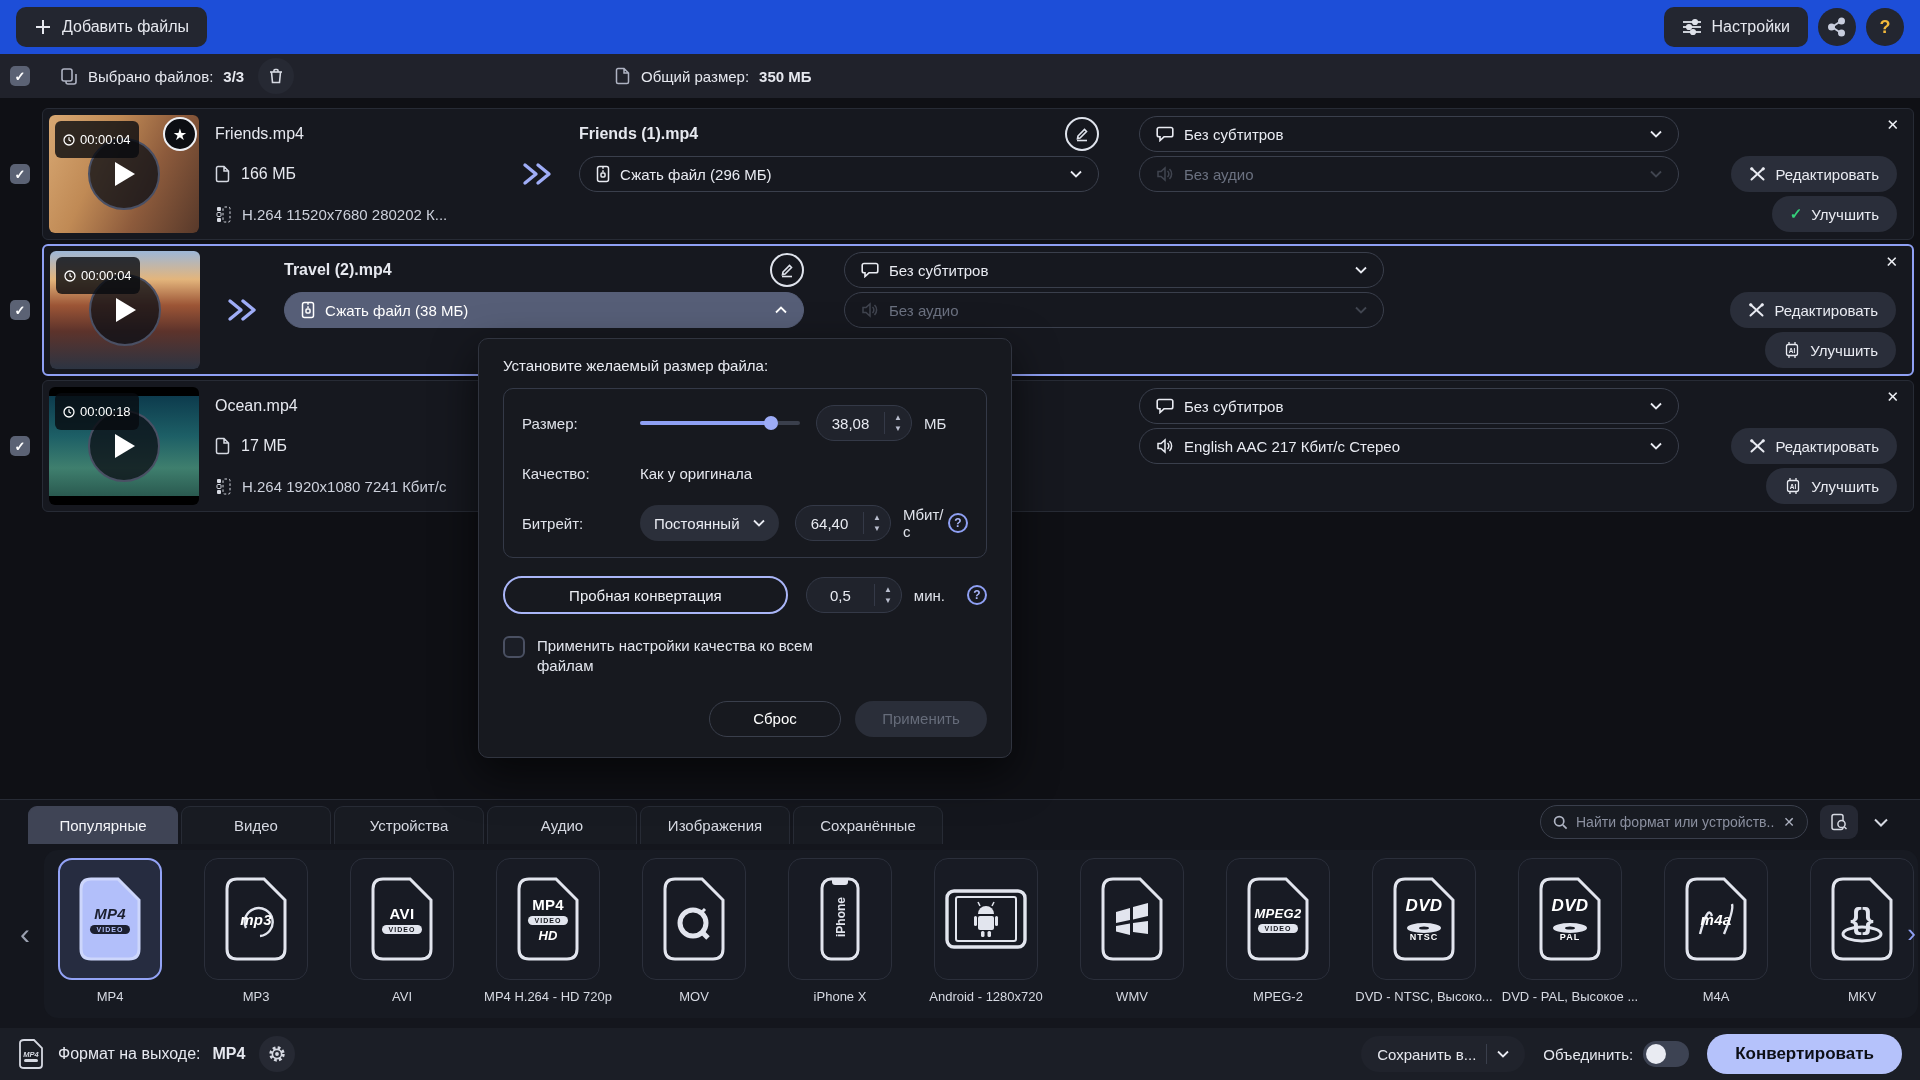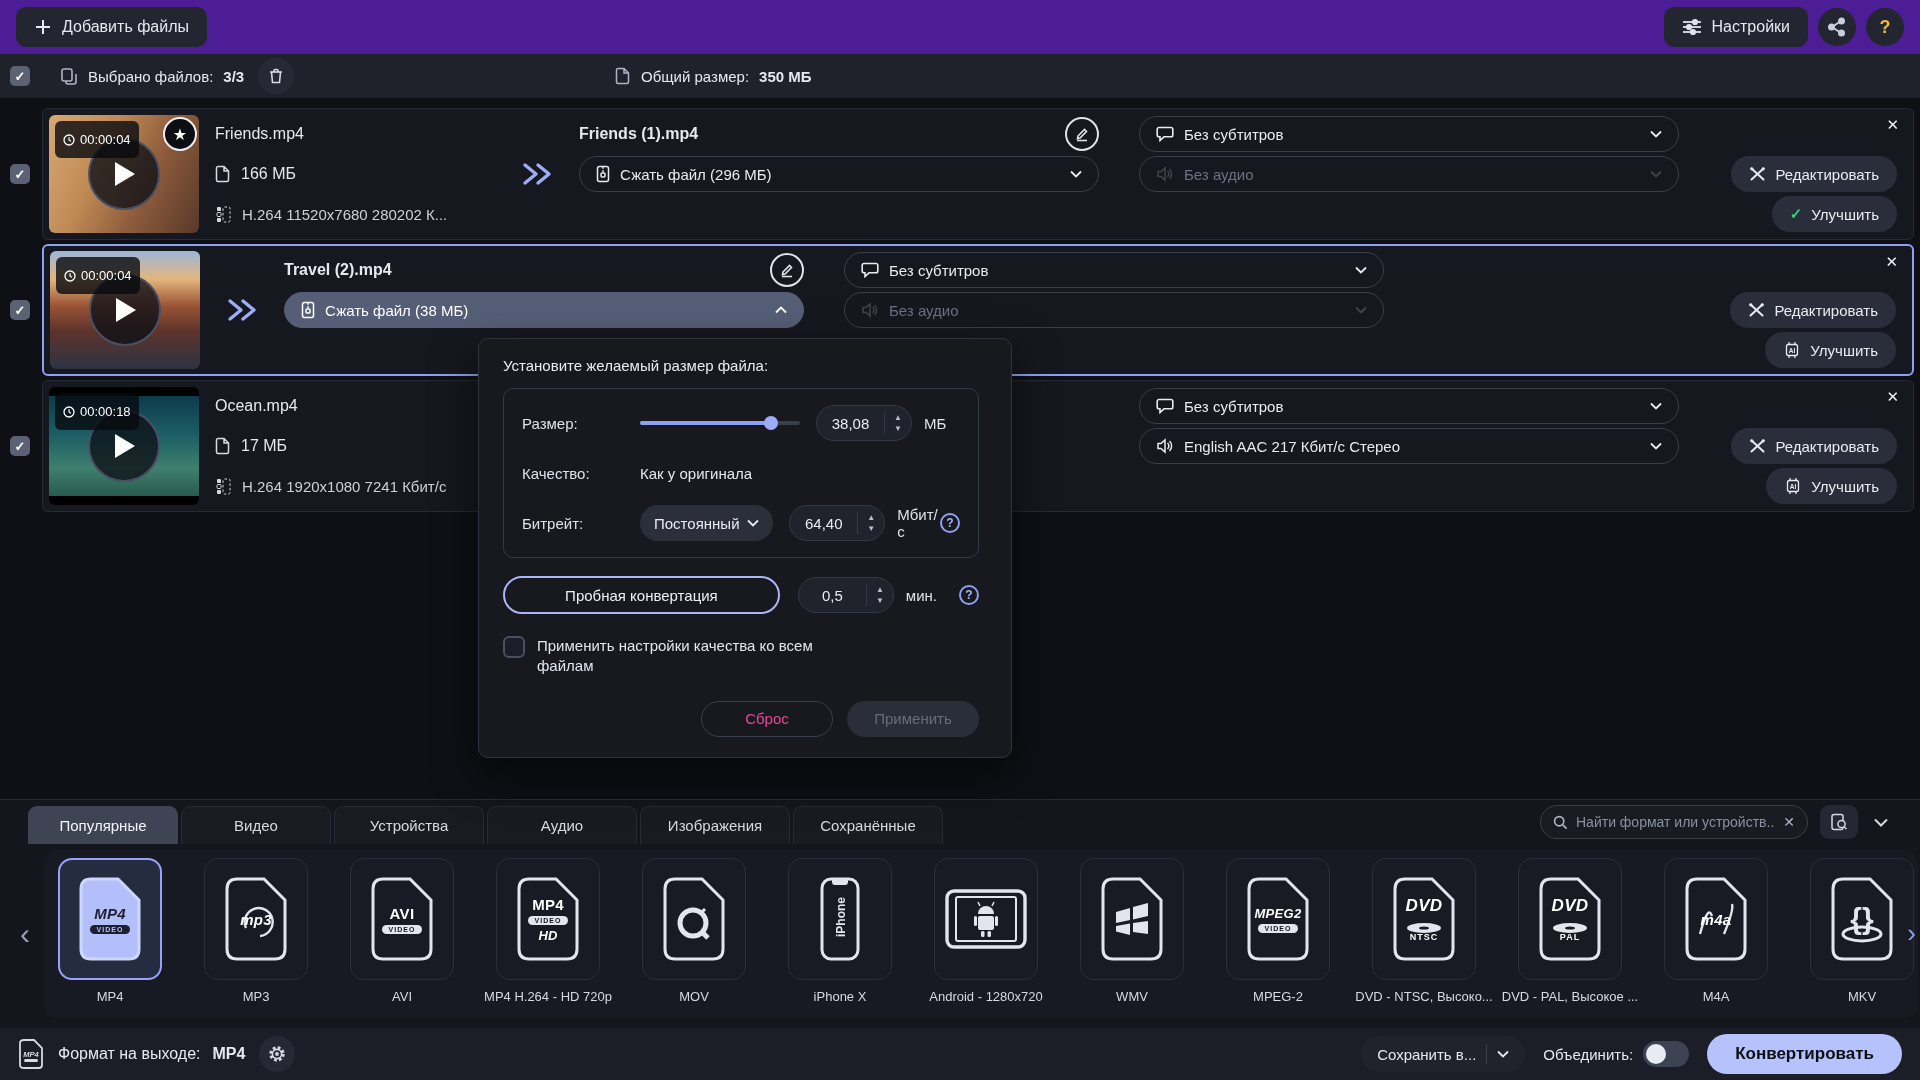--- a/index.html
+++ b/index.html
@@ -6,21 +6,21 @@
   html,body { width:1920px; height:1080px; }
   body {
     background:#0f1015; color:#e6e8ef;
     font-family:"Liberation Sans", sans-serif;
     overflow:hidden; position:relative;
     display:flex; flex-direction:column;
   }
   svg { display:block; }
 
   
-  .topbar { height:54px; background:#4c1d95; display:flex; align-items:center; padding:0 16px; flex:0 0 auto; }
+  .topbar { height:54px; background:#1d4ed8; display:flex; align-items:center; padding:0 16px; flex:0 0 auto; }
   .btn-dark { background:#232630; border-radius:10px; height:40px; display:inline-flex; align-items:center; gap:10px; padding:0 18px; font-size:16px; color:#e6e8ef; cursor:default; }
   .topbar .spacer { flex:1; }
   .circle-btn { width:38px; height:38px; border-radius:50%; background:#232630; display:flex; align-items:center; justify-content:center; margin-left:10px; }
   .help-glyph { color:#f2b93c; font-size:18px; font-weight:bold; }
 
   
   .selbar { height:44px; background:#20222b; display:flex; align-items:center; padding:0 10px; font-size:15px; position:relative; flex:0 0 auto; }
   .cb { width:20px; height:20px; border-radius:5px; background:#5b6274; color:#fff; font-size:13px; font-weight:bold; display:flex; align-items:center; justify-content:center; }
   .selbar .group { display:flex; align-items:flex-end; gap:10px; margin-left:30px; }
   .selbar .count { font-weight:bold; }
@@ -60,21 +60,21 @@
   .pill .chev { margin-left:auto; }
   .pill.active { background:#565e77; border-color:#565e77; color:#fff; }
   .pill.disabled { color:#6b7180; }
   .pill.disabled svg { opacity:.5; }
 
   .pencil-btn { width:34px; height:34px; border-radius:50%; border:2px solid #dfe3ec; display:flex; align-items:center; justify-content:center; background:transparent; }
   .row-btn { background:#2a2e3a; border-radius:18px; height:36px; padding:0 18px; font-size:15px; color:#e9ebf2; display:inline-flex; align-items:center; gap:9px; }
   .check-green { color:#35d07a; font-size:15px; font-weight:bold; }
 
   
-  .popup { position:absolute; left:478px; top:338px; width:534px; background:#17191f; border:1px solid #30343f; border-radius:10px; box-shadow:0 16px 44px rgba(0,0,0,.6); padding:18px 32px 20px 24px; z-index:50; }
+  .popup { position:absolute; left:478px; top:338px; width:534px; background:#17191f; border:1px solid #30343f; border-radius:10px; box-shadow:0 16px 44px rgba(0,0,0,.6); padding:18px 24px 20px 24px; z-index:50; }
   .popup-title { font-size:15px; color:#e9ebf2; margin-bottom:14px; }
   .popup-panel { border:1px solid #343947; border-radius:10px; padding:16px 18px; display:flex; flex-direction:column; gap:14px; }
   .p-row { display:flex; align-items:center; height:36px; }
   .p-label { width:118px; font-size:15px; color:#dfe2ea; flex:0 0 auto; }
   .slider { width:160px; height:4px; background:#3a3f4c; border-radius:2px; position:relative; margin-right:16px; }
   .slider-fill { height:4px; background:#8fa0f4; border-radius:2px; position:relative; }
   .slider-thumb { position:absolute; right:-7px; top:-5px; width:14px; height:14px; border-radius:50%; background:#9dacf7; }
   .spin { width:96px; height:36px; background:#20232c; border:1px solid #343947; border-radius:18px; display:flex; align-items:center; overflow:hidden; flex:0 0 auto; }
   .spin .val { flex:1; text-align:center; font-size:15px; color:#e9ebf2; }
   .spin .divider { width:1px; height:22px; background:#343947; }
@@ -82,21 +82,21 @@
   .unit { font-size:15px; color:#dfe2ea; margin-left:12px; display:inline-flex; align-items:center; }
   .help-circle { width:20px; height:20px; border-radius:50%; border:2px solid #8fa0f4; color:#aab6f8; font-size:12px; font-weight:bold; display:inline-flex; align-items:center; justify-content:center; margin-left:2px; flex:0 0 auto; }
   .dd { width:152px; height:36px; background:#2b2f3a; border-radius:18px; display:flex; align-items:center; padding:0 14px; font-size:15px; color:#e9ebf2; margin-right:16px; }
   .dd .chev { margin-left:auto; }
   .trial-row { display:flex; align-items:center; margin-top:18px; }
   .trial-btn { width:288px; height:38px; border:2px solid #aab6f8; border-radius:19px; color:#eef0f6; font-size:15px; display:flex; align-items:center; justify-content:center; margin-right:18px; }
   .apply-row { display:flex; align-items:flex-start; gap:12px; margin-top:22px; }
   .pcb { width:22px; height:22px; border-radius:6px; border:2px solid #4a5062; background:#1b1e26; flex:0 0 auto; }
   .apply-label { width:330px; font-size:15px; color:#e3e6ee; line-height:1.35; }
   .popup-footer { display:flex; justify-content:flex-end; gap:14px; margin-top:24px; }
-  .btn-reset { width:132px; height:36px; border:1px solid #3a3f4c; border-radius:18px; background:transparent; color:#ec4899; font-size:15px; display:flex; align-items:center; justify-content:center; }
+  .btn-reset { width:132px; height:36px; border:1px solid #3a3f4c; border-radius:18px; background:transparent; color:#ffffff; font-size:15px; display:flex; align-items:center; justify-content:center; }
   .btn-apply { width:132px; height:36px; border-radius:18px; background:#2a2e39; color:#666c7a; font-size:15px; display:flex; align-items:center; justify-content:center; }
 
   
   .format-panel { flex:0 0 auto; background:#14161d; border-top:1px solid #272b35; }
   .tabs-row { height:44px; display:flex; align-items:flex-end; padding:6px 28px 0 28px; position:relative; }
   .tab { height:38px; min-width:150px; padding:0 26px; display:flex; align-items:center; justify-content:center; font-size:15px; color:#d6d9e2; background:#181b22; border:1px solid #272b35; border-bottom:none; border-radius:9px 9px 0 0; margin-right:3px; }
   .tab.active { background:#3f4455; color:#f4f5f9; border-color:#3f4455; }
   .tabs-right { margin-left:auto; display:flex; align-items:center; gap:12px; margin-bottom:5px; }
   .search-pill { width:268px; height:34px; border:1px solid #3a3f4c; border-radius:17px; background:#181b22; display:flex; align-items:center; gap:8px; padding:0 12px; }
   .search-input { flex:1; background:transparent; border:none; outline:none; color:#c6cad6; font-size:14px; font-family:"Liberation Sans",sans-serif; }

